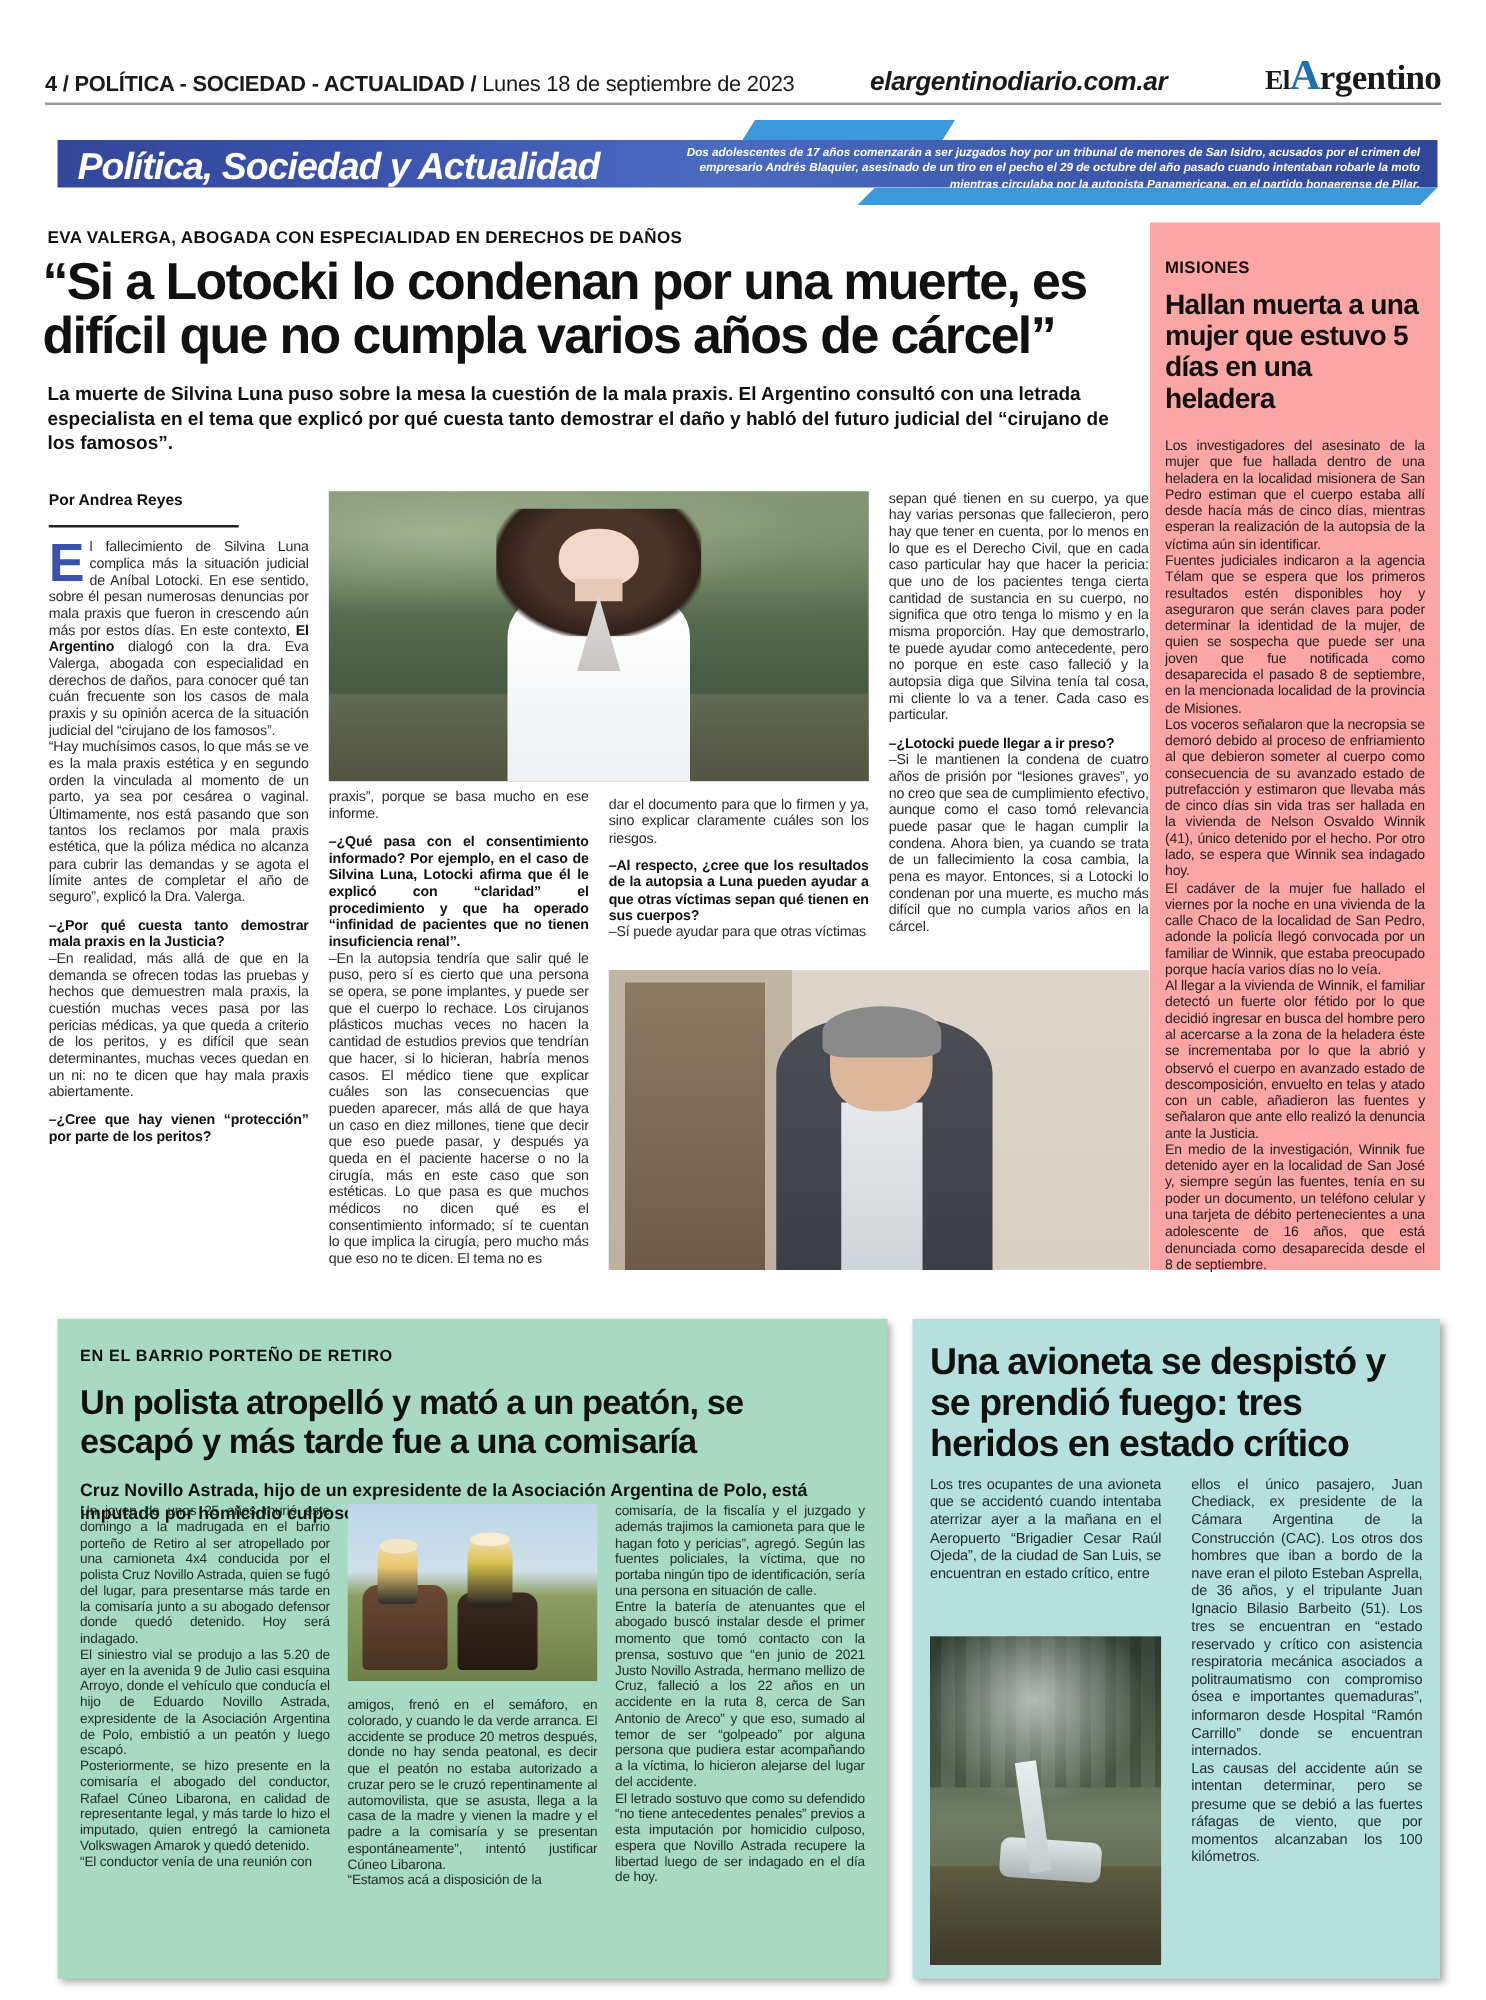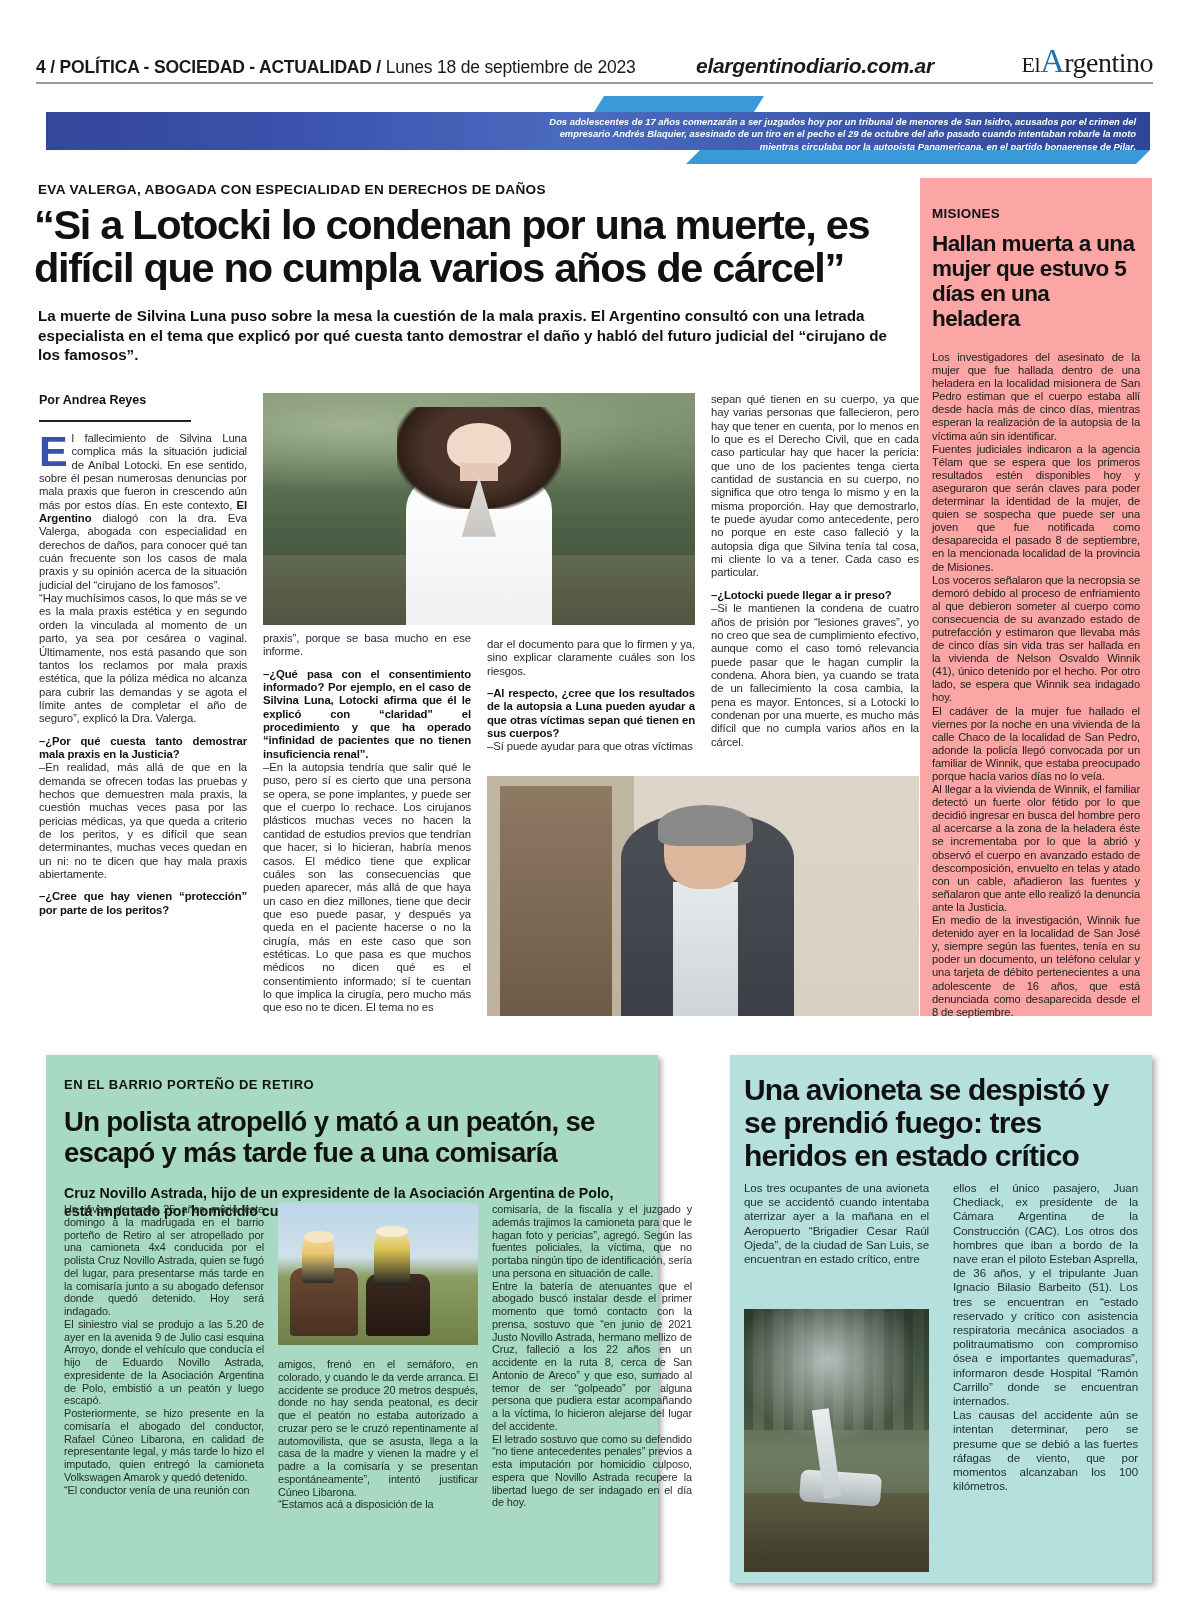--- a/index.html
+++ b/index.html
@@ -25,21 +25,21 @@
   .masthead-left .sectionname { font-weight: bold; }
   .masthead-left .dateline { font-weight: normal; }
   .masthead-site {
     font-size: 21px; font-style: italic; font-weight: bold;
     font-family: "Liberation Sans", sans-serif;
     position: absolute; left: 660px; bottom: 0px; letter-spacing: -0.3px;
   }
   .logo {
     position: absolute; right: 0; bottom: -2px;
     font-family: "Liberation Serif", serif;
-    font-size: 28px; font-weight: normal; white-space: nowrap;
+    font-size: 28px; font-weight: bold; white-space: nowrap;
     letter-spacing: -0.5px;
   }
   .logo .el { font-size: 22px; }
   .logo .arg-a { color: #1f6fb5; font-size: 34px; }
   .masthead-rule {
     position: absolute; left: 36px; top: 82px; width: 1117px; height: 2px;
     background: #9a9a9a;
   }
 
   
@@ -130,21 +130,21 @@
     letter-spacing: -0.6px; color: #111;
   }
   .sb-body {
     margin-top: 20px; font-size: 11.2px; line-height: 13.1px;
     text-align: justify; color: #1d1d1d; letter-spacing: -0.12px;
   }
   .sb-body p { margin: 0; }
 
   
   .card-green {
-    position: absolute; left: 46px; top: 1055px; width: 612px; height: 528px;
+    position: absolute; left: 46px; top: 1055px; width: 664px; height: 528px;
     background: #a8d9c2;
     box-shadow: 3px 3px 6px rgba(0,0,0,0.35);
     padding: 22px 18px 10px 18px;
   }
   .cg-kicker { font-size: 13px; font-weight: bold; letter-spacing: 0.5px; color: #111; }
   .cg-headline {
     margin-top: 14px; font-size: 27.5px; font-weight: bold; line-height: 31px;
     letter-spacing: -0.7px; color: #111;
   }
   .cg-standfirst {
@@ -263,20 +263,21 @@
     <div class="masthead-site">elargentinodiario.com.ar</div>
     <div class="logo">
       <span class="el">El</span><span class="arg-a">A</span><span>rgentino</span>
     </div>
   </div>
   <div class="masthead-rule"></div>
 
   <div class="banner-wrap">
     <div class="banner-tab"></div>
     <div class="banner-main"></div>
+    <div class="banner-title">Política, Sociedad y Actualidad</div>
     <div class="banner-sub">Dos adolescentes de 17 años comenzarán a ser juzgados hoy por un tribunal de menores de San Isidro, acusados por el crimen del empresario Andrés Blaquier, asesinado de un tiro en el pecho el 29 de octubre del año pasado cuando intentaban robarle la moto mientras circulaba por la autopista Panamericana, en el partido bonaerense de Pilar.</div>
     <div class="banner-foot"></div>
   </div>
 
   <div class="kicker-main">EVA VALERGA, ABOGADA CON ESPECIALIDAD EN DERECHOS DE DAÑOS</div>
   <h1 class="headline-main">“Si a Lotocki lo condenan por una muerte, es difícil que no cumpla varios años de cárcel”</h1>
   <div class="standfirst">
     <span>La muerte de Silvina Luna puso sobre la mesa la cuestión de la mala praxis. </span><b class="brand">El Argentino</b><span> consultó con una letrada especialista en el tema que explicó por qué cuesta tanto demostrar el daño y habló del futuro judicial del “cirujano de los famosos”.</span>
   </div>
 

